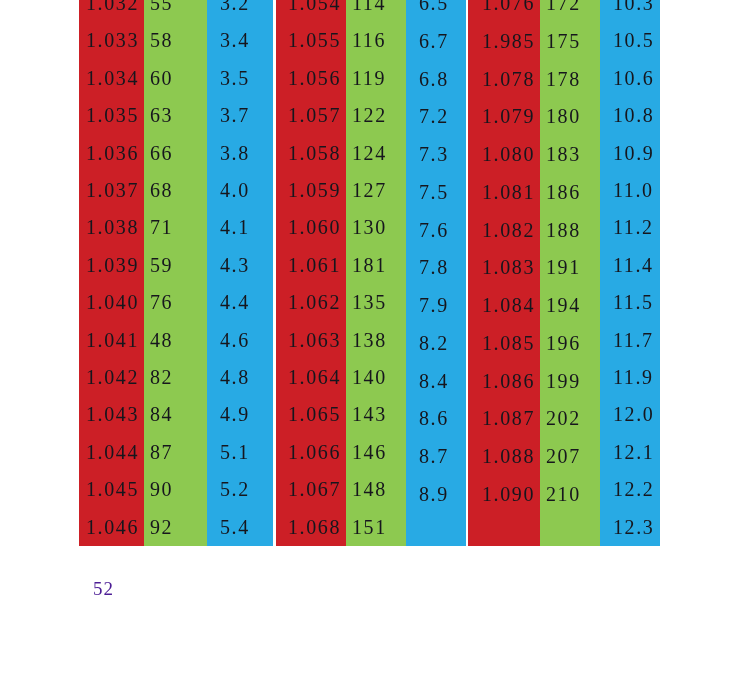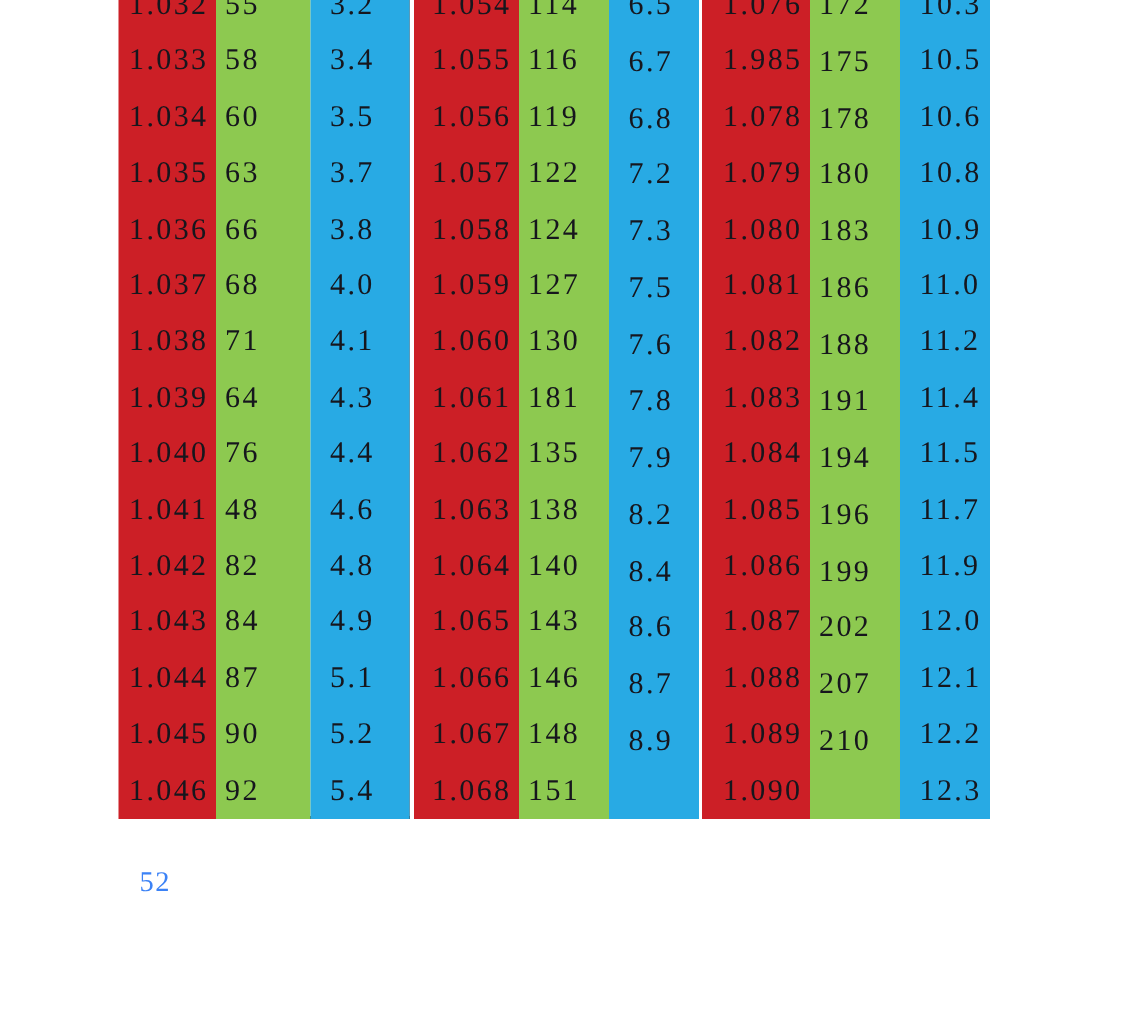--- a/index.html
+++ b/index.html
@@ -99,21 +99,21 @@
     text-align: left;
     padding-left: 13px;
   }
 
   
   #page-number {
     position: absolute;
     left: 93px;
     top: 578px;
     font-size: 19px;
-    color: #3b82f6;
+    color: #4c1d95;
     letter-spacing: 1px;
   }
 </style>
 </head>
 <body>
 
 <div id="page">
 
   <div id="table-block">
 
@@ -136,21 +136,21 @@
           <div class="cell cell-density">1.046</div>
         </div>
         <div class="col col-middle">
           <div class="cell cell-middle">55</div>
           <div class="cell cell-middle">58</div>
           <div class="cell cell-middle">60</div>
           <div class="cell cell-middle">63</div>
           <div class="cell cell-middle">66</div>
           <div class="cell cell-middle">68</div>
           <div class="cell cell-middle">71</div>
-          <div class="cell cell-middle">64</div>
+          <div class="cell cell-middle">59</div>
           <div class="cell cell-middle">76</div>
           <div class="cell cell-middle">48</div>
           <div class="cell cell-middle">82</div>
           <div class="cell cell-middle">84</div>
           <div class="cell cell-middle">87</div>
           <div class="cell cell-middle">90</div>
           <div class="cell cell-middle">92</div>
         </div>
         <div class="col col-right">
           <div class="cell cell-right">3.2</div>
@@ -230,21 +230,20 @@
           <div class="cell cell-density">1.079</div>
           <div class="cell cell-density">1.080</div>
           <div class="cell cell-density">1.081</div>
           <div class="cell cell-density">1.082</div>
           <div class="cell cell-density">1.083</div>
           <div class="cell cell-density">1.084</div>
           <div class="cell cell-density">1.085</div>
           <div class="cell cell-density">1.086</div>
           <div class="cell cell-density">1.087</div>
           <div class="cell cell-density">1.088</div>
-          <div class="cell cell-density">1.089</div>
           <div class="cell cell-density">1.090</div>
         </div>
         <div class="col col-middle">
           <div class="cell cell-middle">172</div>
           <div class="cell cell-middle">175</div>
           <div class="cell cell-middle">178</div>
           <div class="cell cell-middle">180</div>
           <div class="cell cell-middle">183</div>
           <div class="cell cell-middle">186</div>
           <div class="cell cell-middle">188</div>

